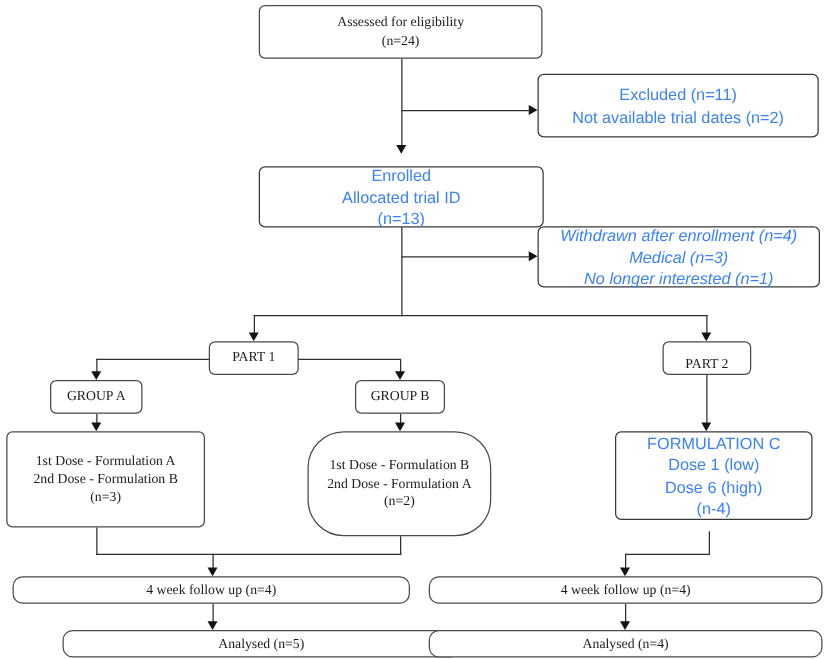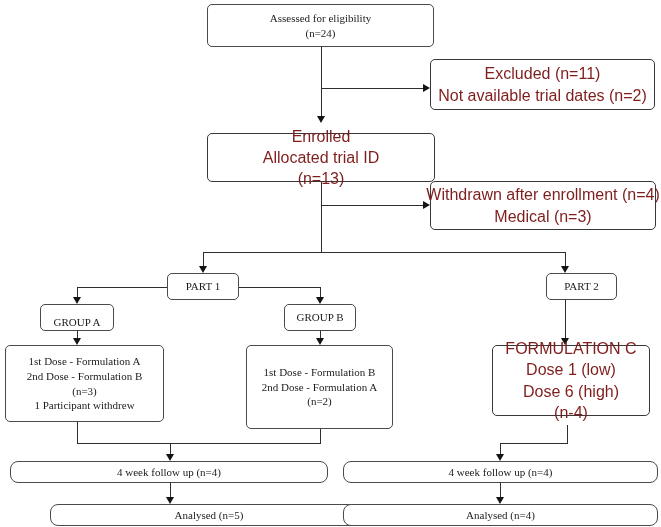--- a/index.html
+++ b/index.html
@@ -1,21 +1,21 @@
 <!DOCTYPE html>
 <html><head>
 <meta charset="utf-8">
 <style>
   html,body{margin:0;padding:0;background:#ffffff;}
   .canvas{position:relative;width:661px;height:527px;background:#ffffff;overflow:hidden;}
   .box{position:absolute;box-sizing:border-box;background:#ffffff;border:1px solid #4a4a4a;
        border-radius:5px;display:flex;flex-direction:column;justify-content:center;
        align-items:center;text-align:center;color:#1b1b1b;line-height:1.32;z-index:2;}
   .serif{font-family:Liberation Serif, serif;font-size:11px;}
-  .sans{font-family:"Liberation Sans","DejaVu Sans",sans-serif;font-size:16px;color:#7f1d1d;}
+  .sans{font-family:"Liberation Sans","DejaVu Sans",sans-serif;font-size:13px;color:#3b82f6;}
   .thick{border-width:1.4px;border-color:#383838;}
   .round{border-radius:8px;}
   .hline,.vline{position:absolute;background:#2e2e2e;z-index:1;}
   .hline{height:1.2px;}
   .vline{width:1.2px;}
   .arr-d{position:absolute;width:0;height:0;border-left:4px solid transparent;
          border-right:4px solid transparent;border-top:7px solid #141414;z-index:1;}
   .arr-r{position:absolute;width:0;height:0;border-top:4px solid transparent;
          border-bottom:4px solid transparent;border-left:7px solid #141414;z-index:1;}
   .ln{white-space:nowrap;}
@@ -87,49 +87,49 @@
     <div class="ln">Excluded (n=11)</div>
     <div class="ln">Not available trial dates (n=2)</div>
   </div>
 
   <div class="box sans thick" style="left:207px;top:133px;width:228px;height:49px;">
     <div class="ln">Enrolled</div>
     <div class="ln">Allocated trial ID</div>
     <div class="ln">(n=13)</div>
   </div>
 
-  <div class="box sans thick" style="left:430px;top:181px;width:226px;height:49px;">
+  <div class="box sans thick" style="left:430px;top:181px;width:226px;height:49px;font-style:italic;">
     <div class="ln">Withdrawn after enrollment (n=4)</div>
     <div class="ln">Medical (n=3)</div>
+    <div class="ln">No longer interested (n=1)</div>
   </div>
 
   <div class="box serif" style="left:167px;top:273px;width:72px;height:27px;">
     <div class="ln">PART 1</div>
   </div>
 
-  <div class="box serif" style="left:546px;top:273px;width:71px;height:27px;">
+  <div class="box serif" style="left:530px;top:273px;width:71px;height:27px;justify-content:flex-end;">
     <div class="ln">PART 2</div>
   </div>
 
-  <div class="box serif" style="left:40px;top:304px;width:74px;height:27px;justify-content:flex-end;">
+  <div class="box serif" style="left:40px;top:304px;width:74px;height:27px;">
     <div class="ln">GROUP A</div>
   </div>
 
   <div class="box serif" style="left:284px;top:304px;width:72px;height:27px;text-align:right;">
     <div class="ln">GROUP B</div>
   </div>
 
   <div class="box serif" style="left:5px;top:345px;width:159px;height:77px;">
     <div class="ln">1st Dose - Formulation A</div>
     <div class="ln">2nd Dose - Formulation B</div>
     <div class="ln">(n=3)</div>
-    <div class="ln">1 Participant withdrew</div>
   </div>
 
-  <div class="box serif" style="left:246px;top:345px;width:147px;height:84px;">
+  <div class="box serif" style="left:246px;top:345px;width:147px;height:84px;border-radius:29px;">
     <div class="ln">1st Dose - Formulation B</div>
     <div class="ln">2nd Dose - Formulation A</div>
     <div class="ln">(n=2)</div>
   </div>
 
   <div class="box sans thick" style="left:492px;top:345px;width:158px;height:71px;">
     <div class="ln">FORMULATION C</div>
     <div class="ln">Dose 1 (low)</div>
     <div class="ln">Dose 6 (high)</div>
     <div class="ln">(n-4)</div>

